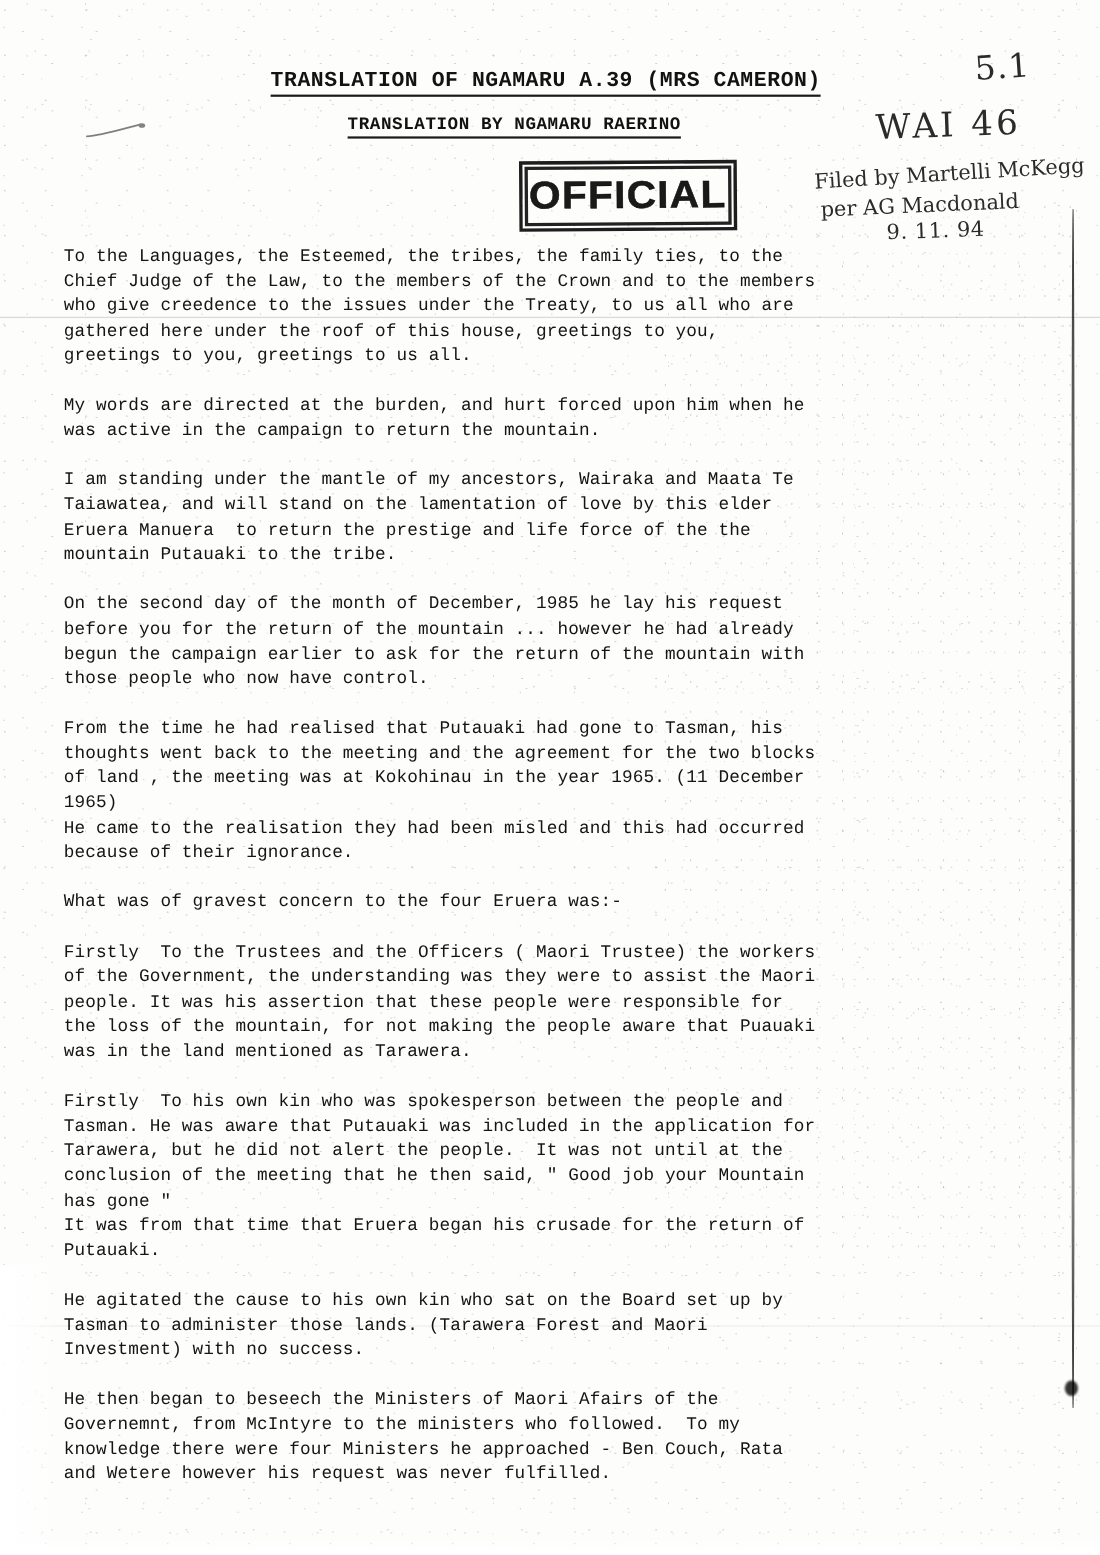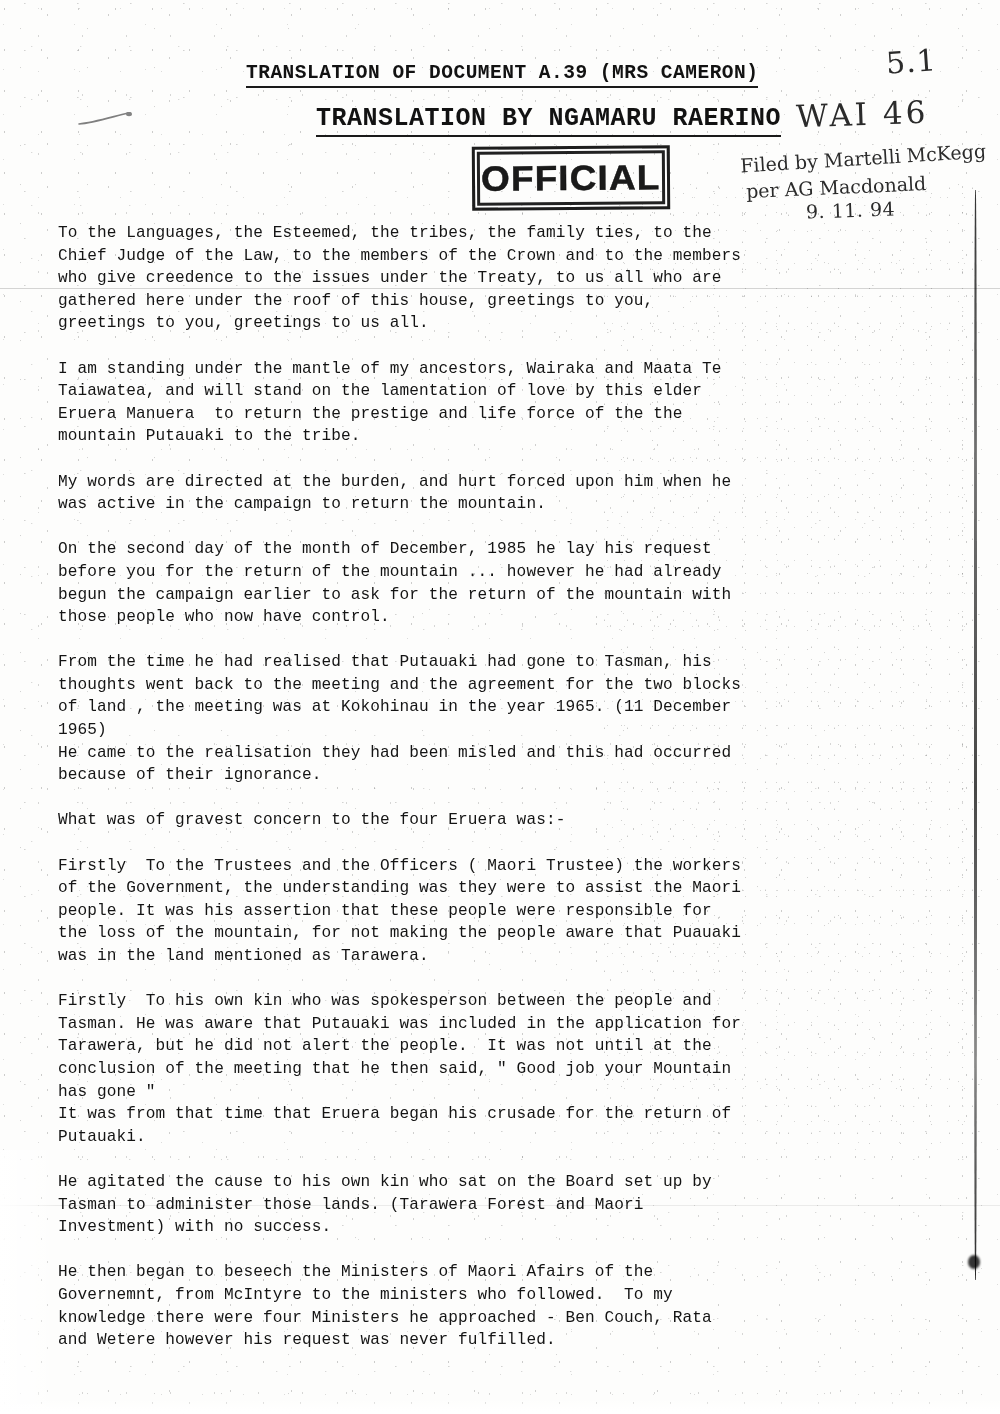--- a/index.html
+++ b/index.html
@@ -93,21 +93,21 @@
     color: #121212;
   }
   #title-main {
     left: 246px; top: 62px;
     font-size: 19.5px;
     border-bottom: 2px solid #1a1a1a;
     padding-bottom: 2px;
   }
   #title-sub {
     left: 316px; top: 104px;
-    font-size: 25px;
+    font-size: 16px;
     border-bottom: 2px solid #1a1a1a;
     padding-bottom: 2px;
   }
 
   
   #official-stamp {
     position: absolute;
     left: 472px; top: 146px;
     width: 192px; height: 58px;
     border: 3px solid #1d1d1d;
@@ -217,21 +217,21 @@
 </head>
 <body>
 
 <div id="page">
 
   <svg id="pen-stroke" viewBox="0 0 56 14">
     <path d="M1 12 C 14 11, 30 6, 50 1" stroke="#333" stroke-width="1.6" fill="none" stroke-linecap="round"></path>
     <ellipse cx="51" cy="2" rx="3" ry="2.2" fill="#3a3a3a"></ellipse>
   </svg>
 
-  <div class="title" id="title-main">TRANSLATION OF DOCUMENT A.39 (MRS CAMERON)</div>
+  <div class="title" id="title-main">TRANSLATION OF NGAMARU A.39 (MRS CAMERON)</div>
 
   <div class="title" id="title-sub">TRANSLATION BY NGAMARU RAERINO</div>
 
   <div id="official-stamp">
     <span class="stamp-text">OFFICIAL</span>
   </div>
 
   <div class="hand" id="hw-page-no">5.1</div>
 
   <div class="hand" id="hw-wai">WAI 46</div>
@@ -239,25 +239,25 @@
   <div class="hand" id="hw-filed">Filed by Martelli McKegg</div>
 
   <div class="hand" id="hw-per">per AG Macdonald</div>
 
   <div class="hand" id="hw-date">9. 11. 94</div>
 
   <div id="body-text"><p><span>To the Languages, the Esteemed, the tribes, the family ties, to the
 Chief Judge of the Law, to the members of the Crown and to the members
 who give creedence to the issues under the Treaty, to us all who are
 gathered here under the roof of this house, greetings to you,
-greetings to you, greetings to us all.</span></p><p><span>I am standing under the mantle of my ancestors, Wairaka and Maata Te
+greetings to you, greetings to us all.</span></p><p><span>My words are directed at the burden, and hurt forced upon him when he
+was active in the campaign to return the mountain.</span></p><p><span>I am standing under the mantle of my ancestors, Wairaka and Maata Te
 Taiawatea, and will stand on the lamentation of love by this elder
 Eruera Manuera  to return the prestige and life force of the the
-mountain Putauaki to the tribe.</span></p><p><span>My words are directed at the burden, and hurt forced upon him when he
-was active in the campaign to return the mountain.</span></p><p><span>On the second day of the month of December, 1985 he lay his request
+mountain Putauaki to the tribe.</span></p><p><span>On the second day of the month of December, 1985 he lay his request
 before you for the return of the mountain ... however he had already
 begun the campaign earlier to ask for the return of the mountain with
 those people who now have control.</span></p><p><span>From the time he had realised that Putauaki had gone to Tasman, his
 thoughts went back to the meeting and the agreement for the two blocks
 of land , the meeting was at Kokohinau in the year 1965. (11 December
 1965)
 He came to the realisation they had been misled and this had occurred
 because of their ignorance.</span></p><p><span>What was of gravest concern to the four Eruera was:-</span></p><p><span class="lead">Firstly</span><span>  To the Trustees and the Officers ( Maori Trustee) the workers
 of the Government, the understanding was they were to assist the Maori
 people. It was his assertion that these people were responsible for

